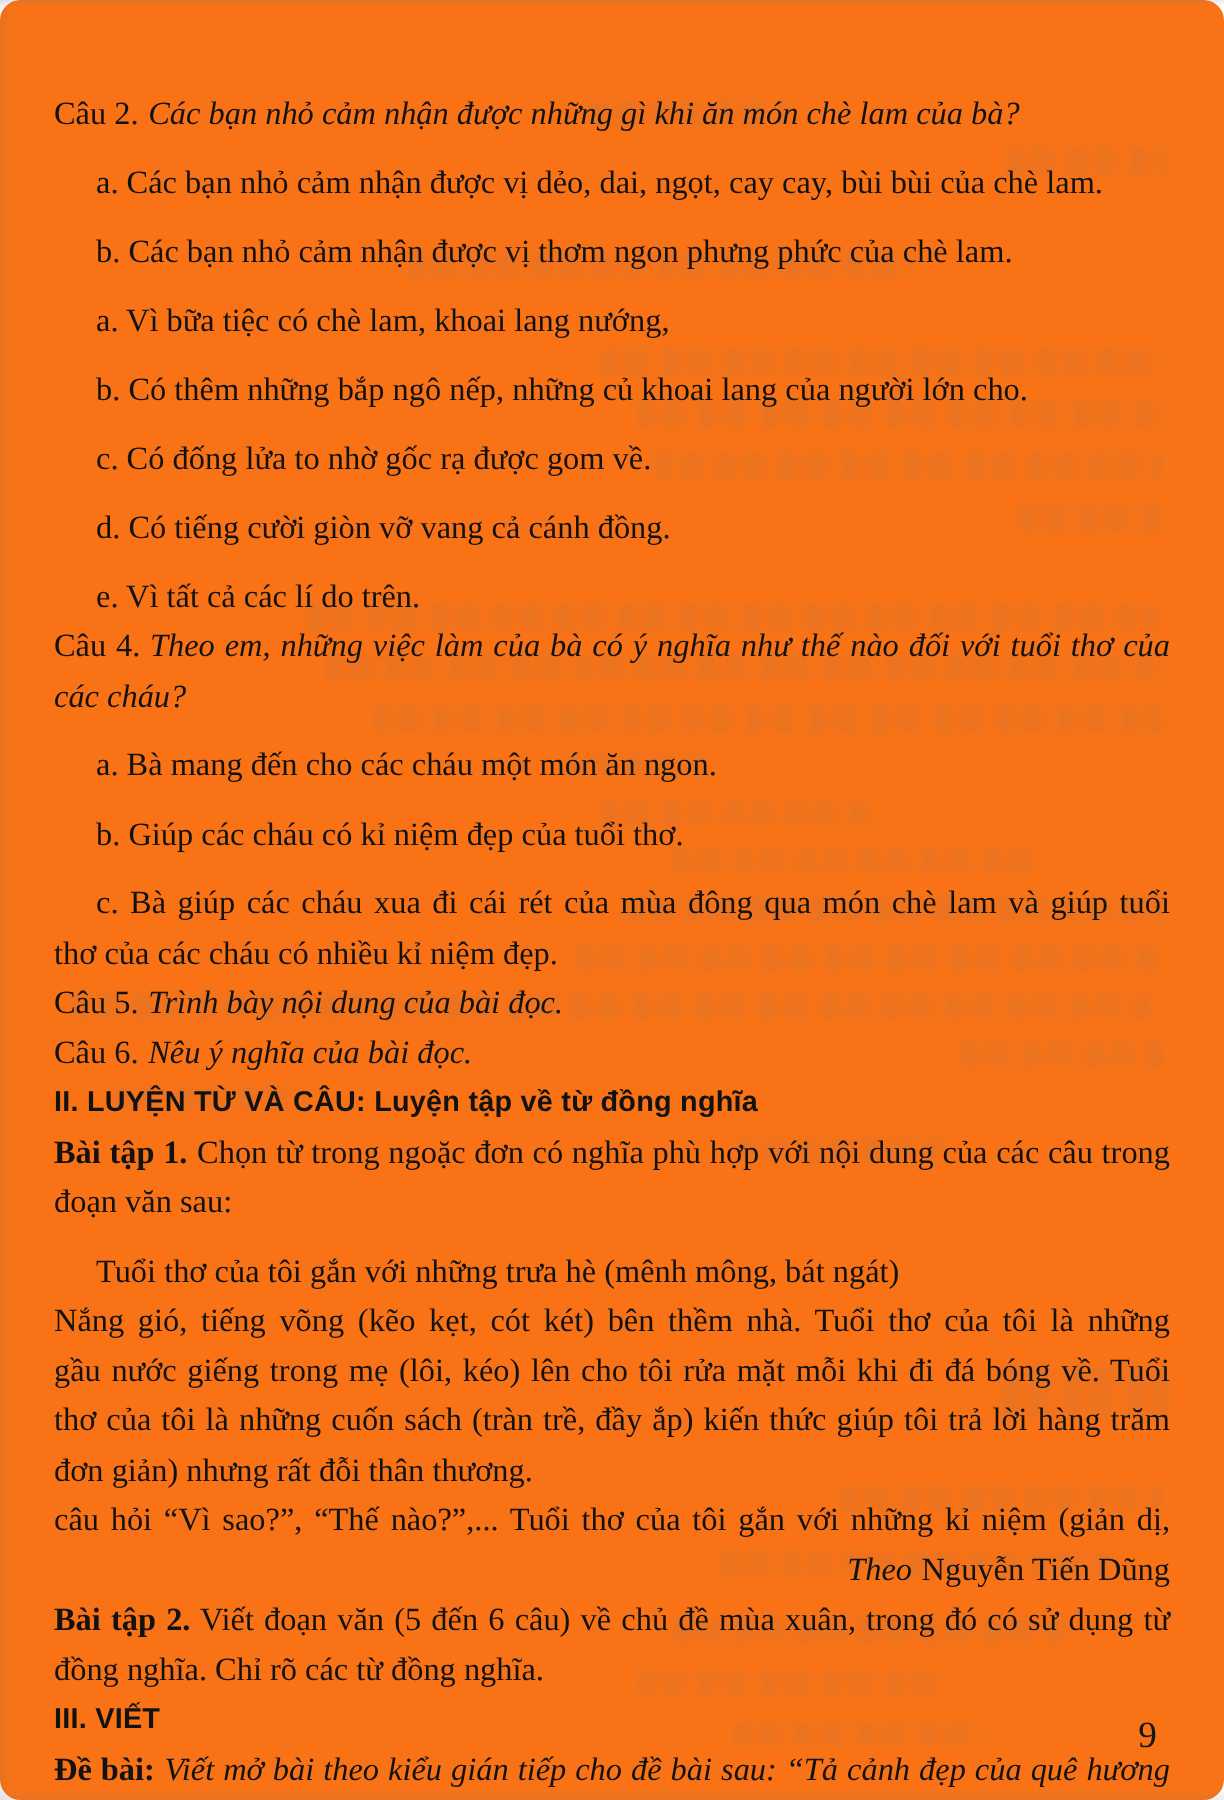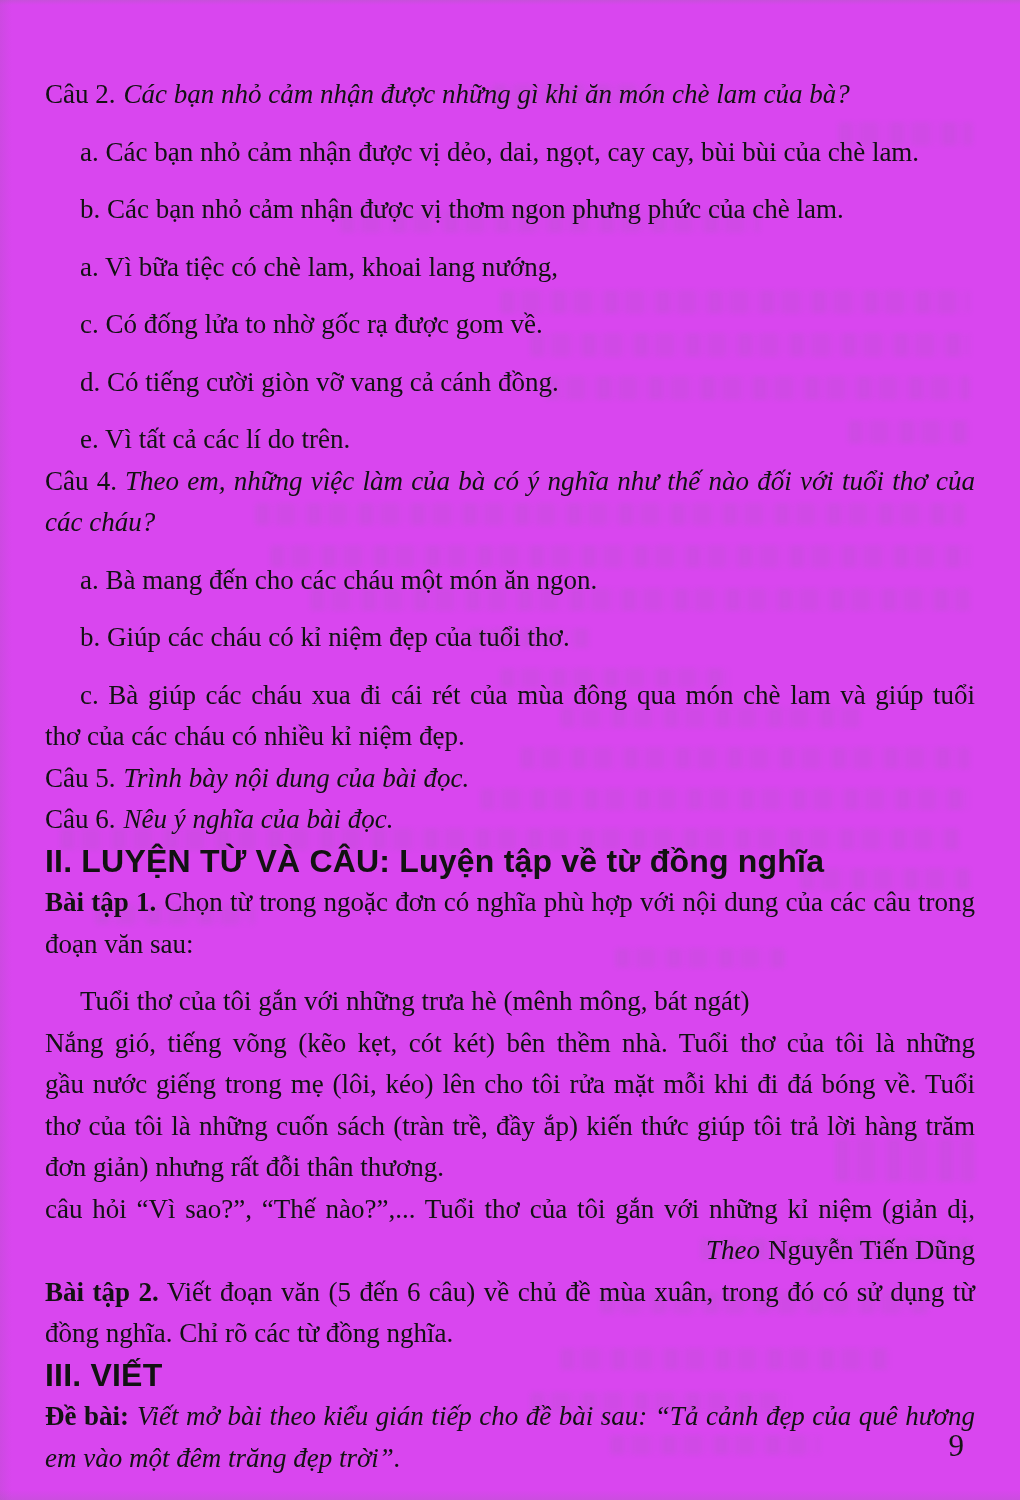--- a/index.html
+++ b/index.html
@@ -6,21 +6,22 @@
   body{
     width:1020px;height:1500px;
     background:#ffffff;
     font-family:"Liberation Serif","DejaVu Serif",serif;
     color:#121212;
     position:relative;
     overflow:hidden;
   }
   .page{
     position:absolute;inset:0;
-    background:#d946ef;
+    background:#f97316;
+    border-radius:17px;
   }
   
   .edge-top{position:absolute;left:0;top:0;width:1020px;height:5px;
     background:linear-gradient(to bottom,rgba(120,120,130,0.18),rgba(120,120,130,0));}
   .edge-left{position:absolute;left:0;top:0;width:12px;height:1500px;
     background:linear-gradient(to right,rgba(100,100,110,0.10),rgba(100,100,110,0));}
   .edge-bottom{position:absolute;left:0;bottom:0;width:1020px;height:10px;
     background:linear-gradient(to top,rgba(120,120,130,0.14),rgba(120,120,130,0));}
 
   .content{
@@ -40,21 +41,21 @@
     -moz-text-align-last:justify;
     text-align-last:justify;
   }
   .right{text-align:right;white-space:normal;}
   .it{font-style:italic;}
   .b{font-weight:700;}
   .lbl{margin-right:8px;}
   .h-sans{
     font-family:"Liberation Sans","DejaVu Sans",sans-serif;
     font-weight:700;
-    font-size:32px;
+    font-size:24px;
     letter-spacing:0.2px;
   }
   .page-num{
     position:absolute;
     right:56px;bottom:36px;
     font-size:31px;
     color:#161616;
   }
   
   .ghost{
@@ -102,20 +103,21 @@
   <div class="ghost" style="left:530px;top:1392px;width:260px;height:20px;"></div>
   <div class="ghost" style="left:610px;top:1435px;width:210px;height:20px;"></div>
 
   <div class="content">
 
     <div class="line"><span class="lbl">Câu 2.</span><span class="it">Các bạn nhỏ cảm nhận được những gì khi ăn món chè lam của bà?</span></div>
     <div class="line ind">a. Các bạn nhỏ cảm nhận được vị dẻo, dai, ngọt, cay cay, bùi bùi của chè lam.</div>
     <div class="line ind">b. Các bạn nhỏ cảm nhận được vị thơm ngon phưng phức của chè lam.</div>
 
     <div class="line ind">a. Vì bữa tiệc có chè lam, khoai lang nướng,</div>
+    <div class="line ind">b. Có thêm những bắp ngô nếp, những củ khoai lang của người lớn cho.</div>
     <div class="line ind">c. Có đống lửa to nhờ gốc rạ được gom về.</div>
     <div class="line ind">d. Có tiếng cười giòn vỡ vang cả cánh đồng.</div>
     <div class="line ind">e. Vì tất cả các lí do trên.</div>
 
     <div class="line just"><span class="lbl">Câu 4.</span><span class="it">Theo em, những việc làm của bà có ý nghĩa như thế nào đối với tuổi thơ của</span></div>
     <div class="line"><span class="it">các cháu?</span></div>
     <div class="line ind">a. Bà mang đến cho các cháu một món ăn ngon.</div>
     <div class="line ind">b. Giúp các cháu có kỉ niệm đẹp của tuổi thơ.</div>
     <div class="line ind just">c. Bà giúp các cháu xua đi cái rét của mùa đông qua món chè lam và giúp tuổi</div>
     <div class="line">thơ của các cháu có nhiều kỉ niệm đẹp.</div>

